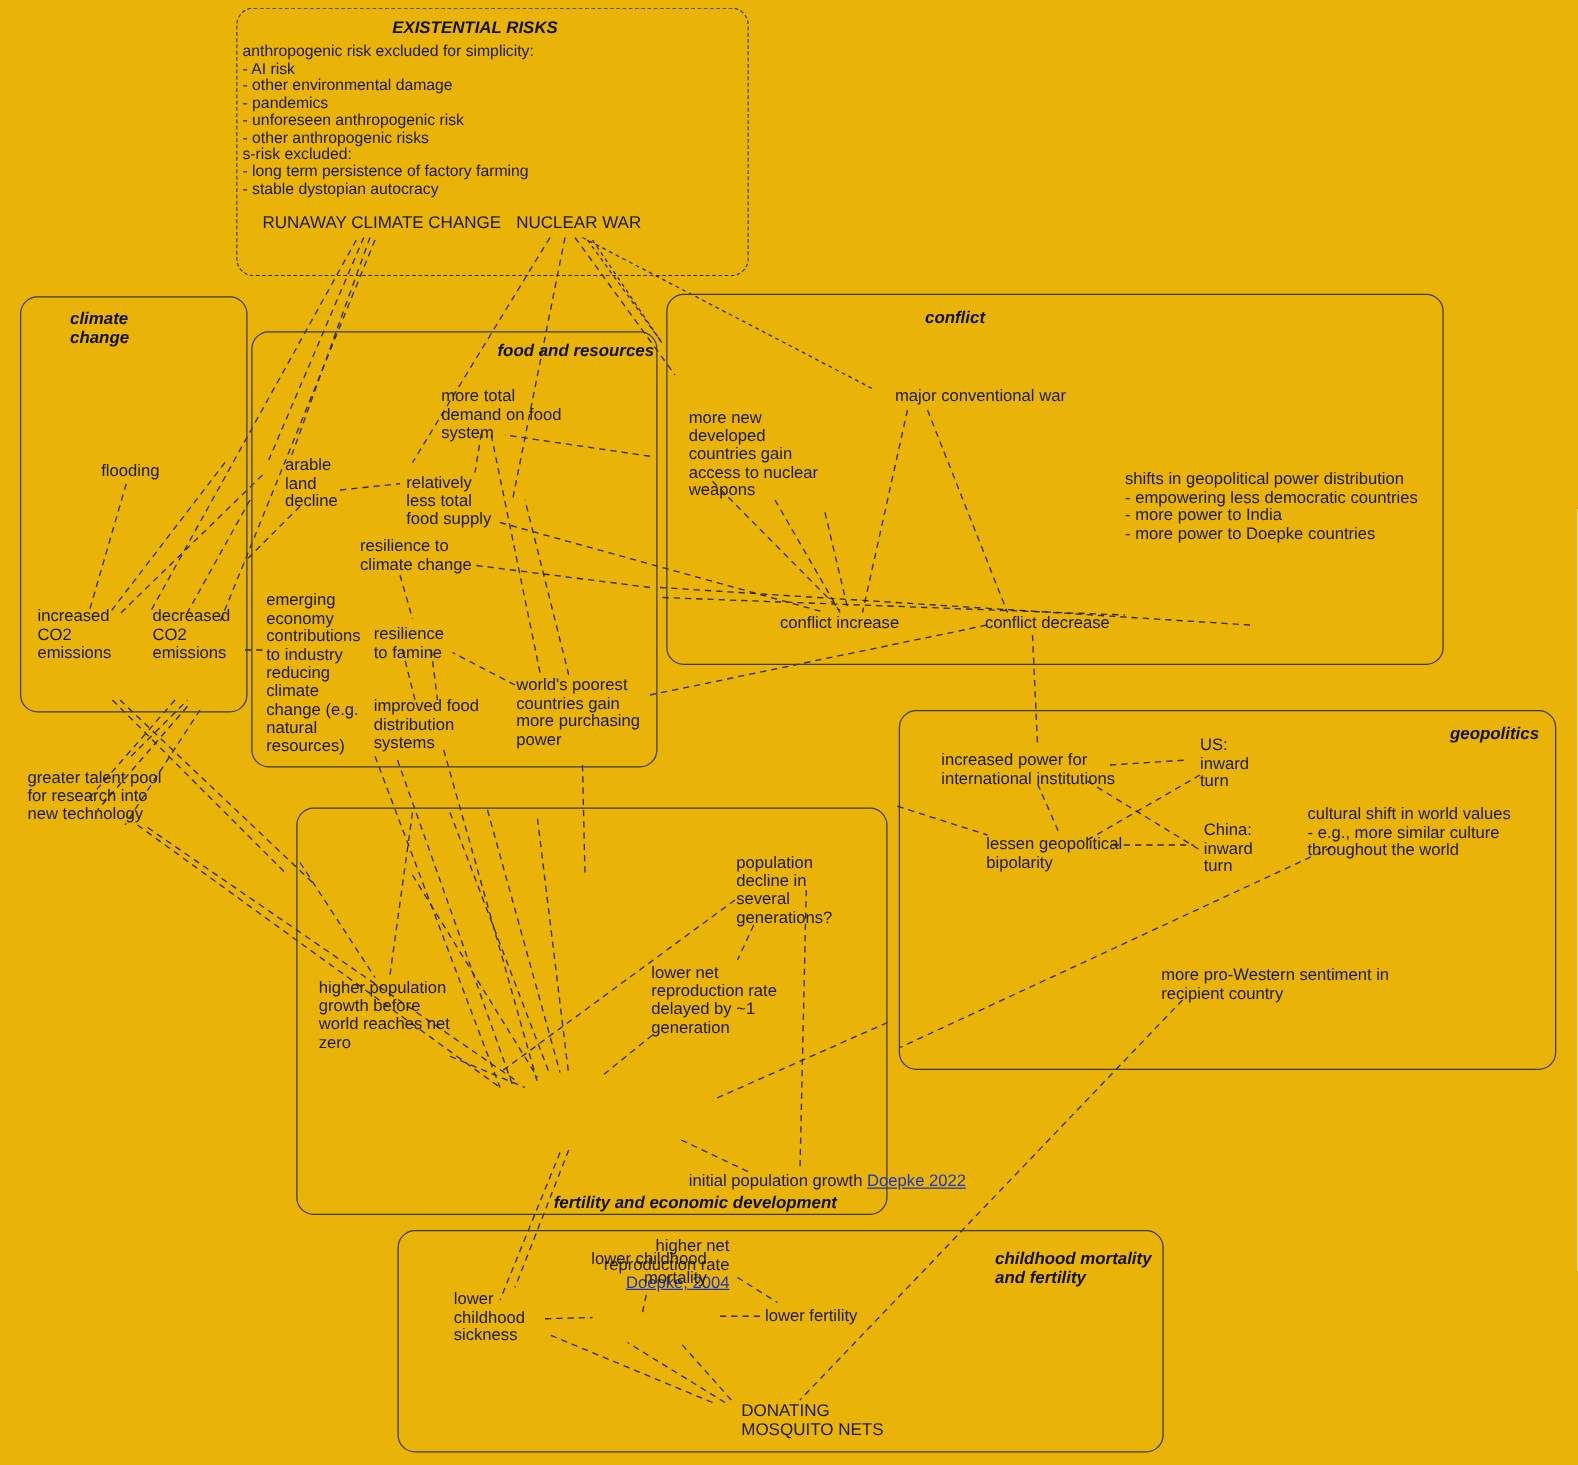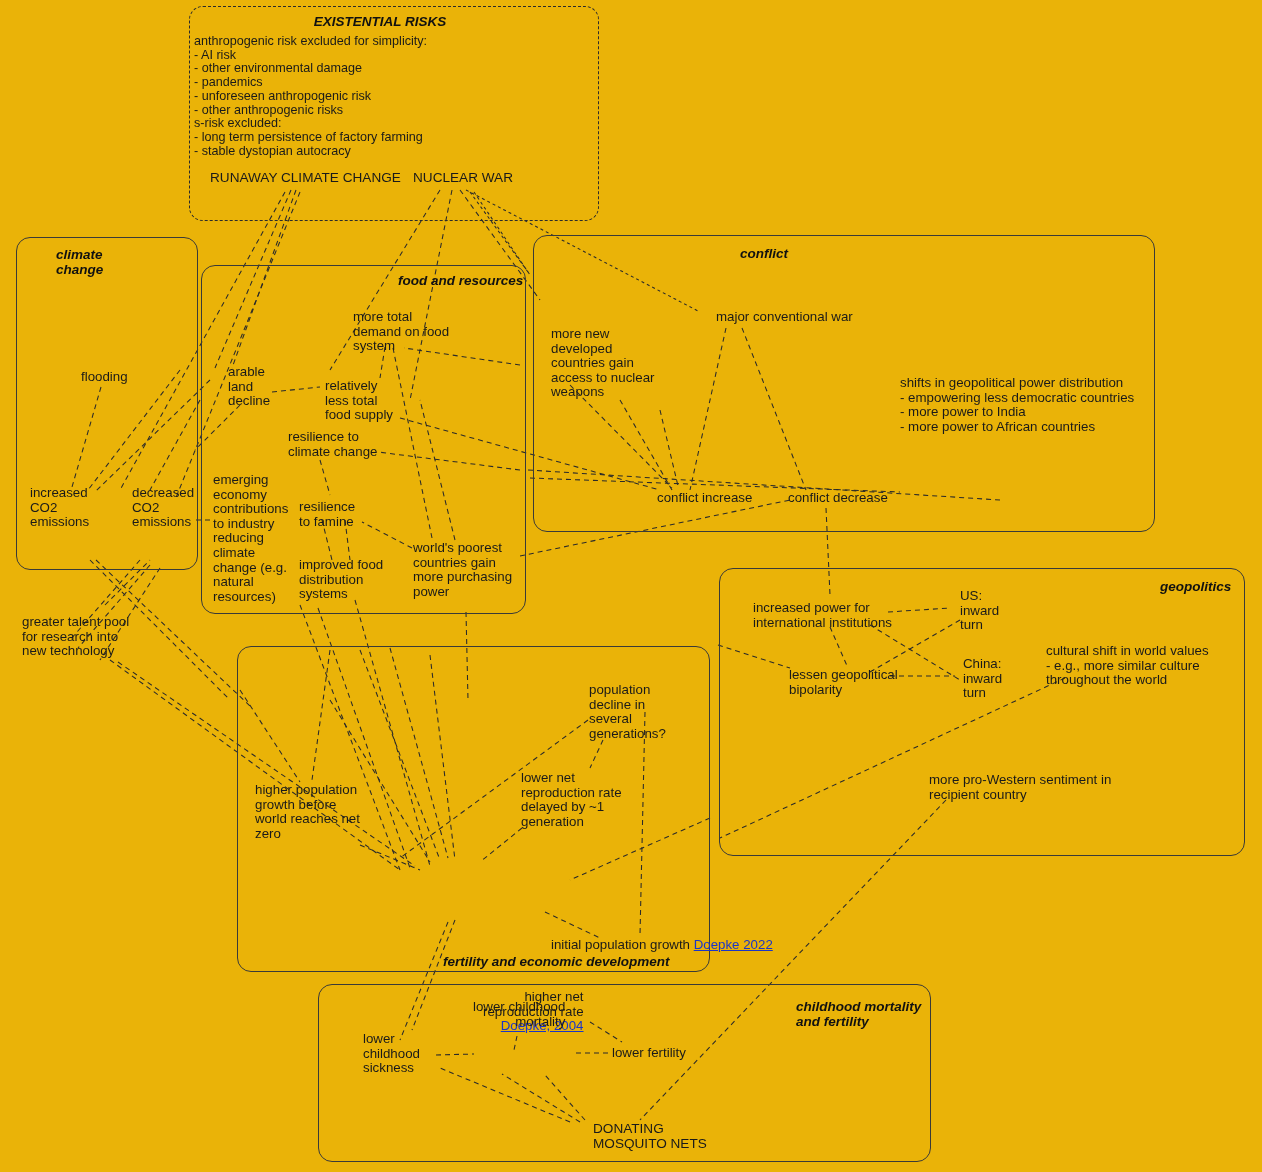--- a/index.html
+++ b/index.html
@@ -232,21 +232,21 @@
   <div class="node caps" style="left:210px; top:171px;">RUNAWAY CLIMATE CHANGE</div>
   <div class="node caps" style="left:413px; top:171px;">NUCLEAR WAR</div>
 
   <div class="group-box" style="left:16px; top:237px; width:180px; height:331px;"></div>
   <div class="group-title" style="left:56px; top:248px; white-space:pre-line; line-height:14.6px;">climate
 change</div>
   <div class="node" style="left:81px; top:370px;">flooding</div>
   <div class="node" style="left:30px; top:486px;">increased
 CO2
 emissions</div>
-  <div class="node" style="left:132px; top:486px;">decreased
+  <div class="node" style="left:122px; top:486px;">decreased
 CO2
 emissions</div>
 
   <div class="group-box" style="left:201px; top:265px; width:323px; height:347px;"></div>
   <div class="group-title" style="left:398px; top:273px;">food and resources</div>
   <div class="node" style="left:353px; top:310px;">more total
 demand on food
 system</div>
   <div class="node" style="left:228px; top:365px;">arable
 land
@@ -279,22 +279,22 @@
   <div class="group-title" style="left:740px; top:246px;">conflict</div>
   <div class="node" style="left:716px; top:310px;">major conventional war</div>
   <div class="node" style="left:551px; top:327px;">more new
 developed
 countries gain
 access to nuclear
 weapons</div>
   <div class="node" style="left:900px; top:376px;">shifts in geopolitical power distribution
  - empowering less democratic countries
  - more power to India
- - more power to African countries</div>
-  <div class="node" style="left:657px; top:491px;text-align:right;">conflict increase</div>
+ - more power to Doepke countries</div>
+  <div class="node" style="left:624px; top:491px;text-align:right;">conflict increase</div>
   <div class="node" style="left:788px; top:491px;">conflict decrease</div>
 
   <div class="group-box" style="left:719px; top:568px; width:524px; height:286px;"></div>
   <div class="group-title" style="left:1160px; top:579px;">geopolitics</div>
   <div class="node" style="left:753px; top:601px;">increased power for
 international institutions</div>
   <div class="node" style="left:960px; top:589px;">US:
 inward
 turn</div>
   <div class="node" style="left:963px; top:657px;">China:

